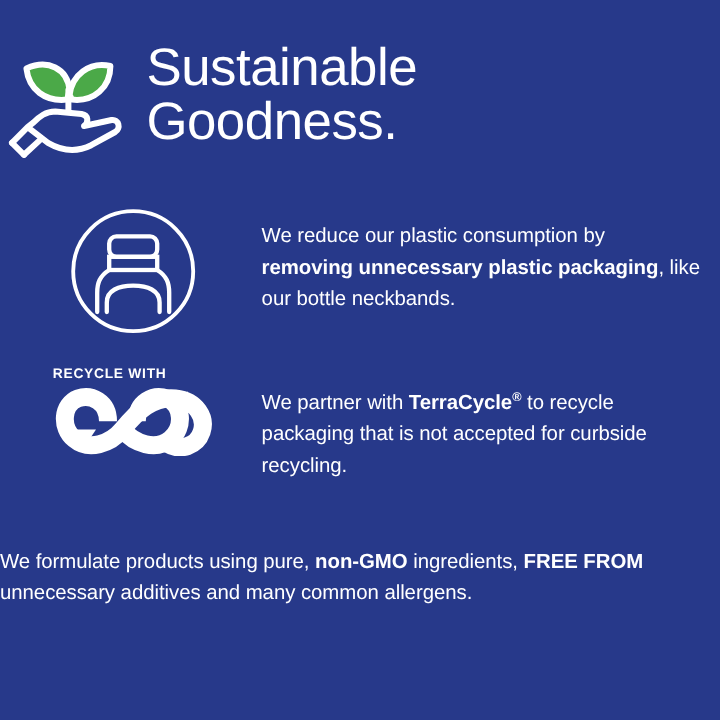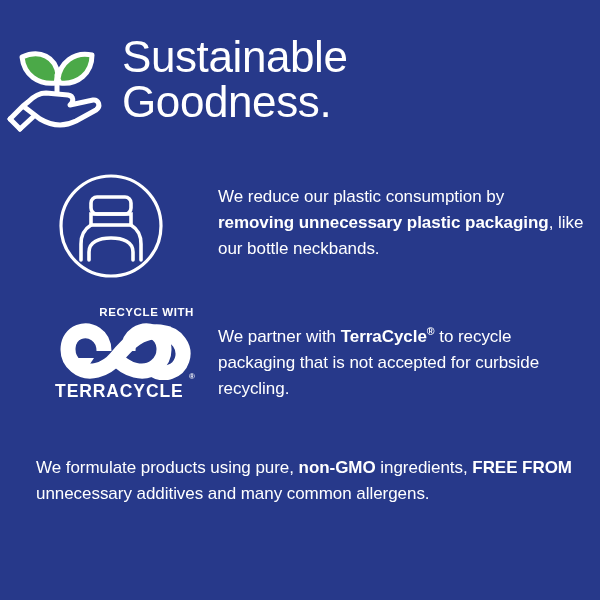--- a/index.html
+++ b/index.html
@@ -74,33 +74,33 @@
     font-size: 17px;
     line-height: 26px;
     font-weight: 400;
     letter-spacing: -0.05px;
   }
   .row-text b {
     font-weight: 700;
   }
   .row-1 .row-text-cell { padding-top: 12px; }
   .row-2 .row-text-cell { padding-top: 12px; }
-  .row-3 .row-text-cell { padding-top: 12px; margin-left: 36px; }
+  .row-3 .row-text-cell { padding-top: 12px; }
 
   .circle-icon {
     width: 108px;
     height: 108px;
   }
 
   
   .terracycle {
     width: 150px;
     display: flex;
     flex-direction: column;
-    align-items: flex-end;
+    align-items: flex-start;
     margin-top: 0px;
     margin-left: 16px;
   }
   .tc-top {
     color: #ffffff;
     font-size: 11.5px;
     font-weight: 700;
     letter-spacing: 0.6px;
     line-height: 13px;
     margin-bottom: 3px;
@@ -175,23 +175,20 @@
       <svg class="tc-loop" viewBox="0 0 136 58">
 
         <path d="M46 29 C 46 13, 32 6, 21 10 C 8 15, 6 34, 18 44 C 30 54, 48 48, 58 36
                  C 70 21, 84 8, 102 10 C 120 12, 128 26, 124 38 C 120 50, 106 54, 96 48" fill="none" stroke="#ffffff" stroke-width="15" stroke-linecap="butt"></path>
         <path d="M58 36 C 68 48, 86 54, 98 44 C 110 34, 108 15, 95 10 C 84 6, 70 13, 70 29" fill="none" stroke="#ffffff" stroke-width="15" stroke-linecap="butt"></path>
 
         <polygon points="12,36 36,36 24,54" fill="#ffffff"></polygon>
 
         <polygon points="100,22 124,22 112,4" fill="#ffffff"></polygon>
       </svg>
-      <div class="tc-bottom-wrap">
-        <span class="tc-bottom">TERRACYCLE</span>
-      <span style="color: rgb(255, 255, 255); font-size: 8px; font-weight: 700; vertical-align: super; position: relative; top: -12px; left: 1px;">®</span></div>
     </div>
   </div>
   <div class="row-text-cell">
     <div class="row-text">We partner with <b>TerraCycle</b><b><sup style="font-size: 0.62em;">®</sup></b> to recycle packaging that is not accepted for curbside recycling.</div>
   </div>
 </div>
 
 <div class="row row-3">
   <div class="row-text-cell">
     <div class="row-text">We formulate products using pure, <b>non-GMO</b> ingredients, <b>FREE FROM</b> unnecessary additives and many common allergens.</div>

